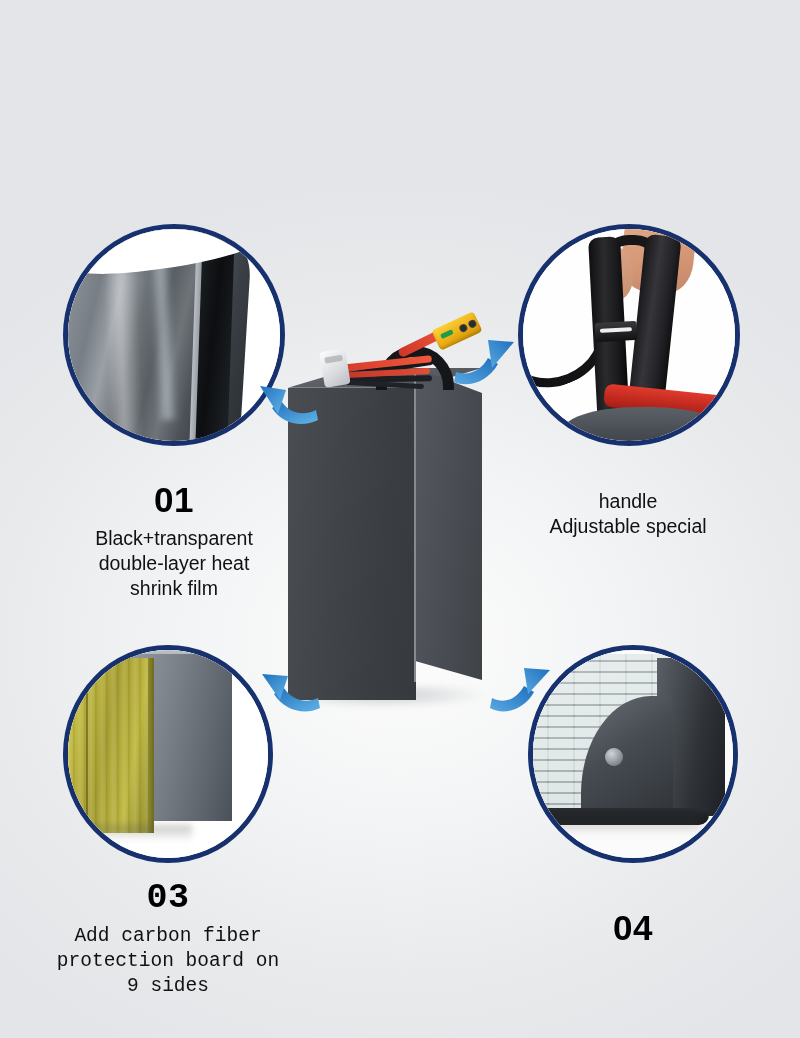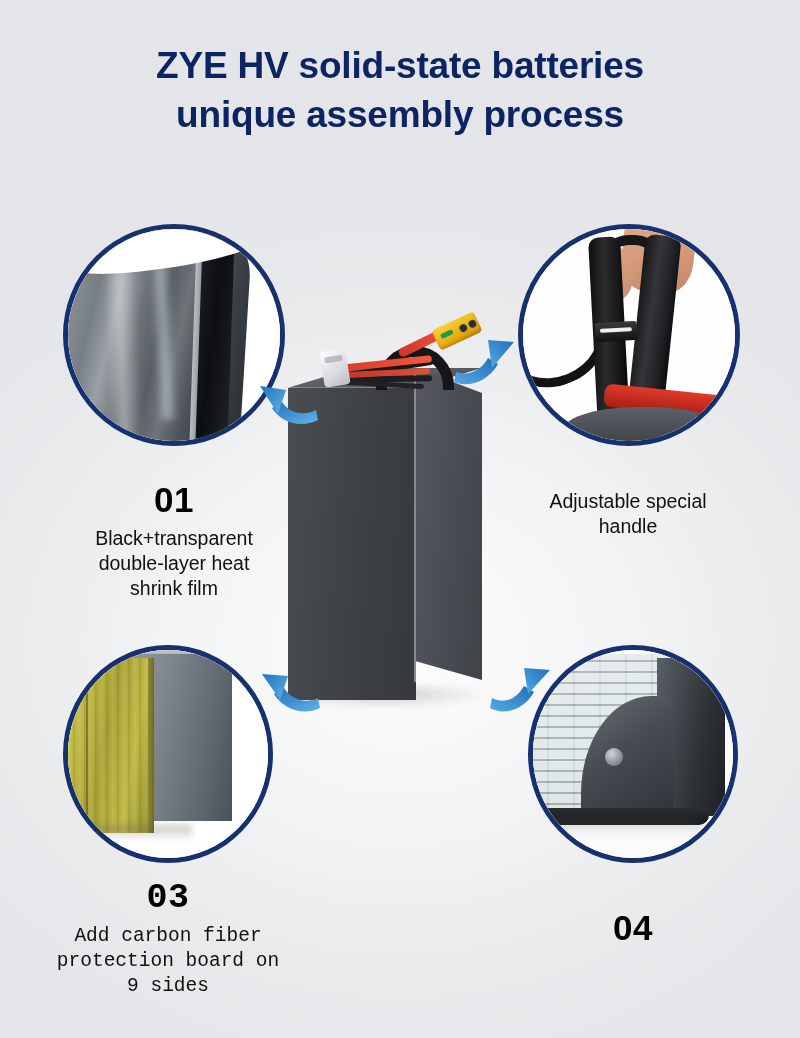--- a/index.html
+++ b/index.html
@@ -295,24 +295,20 @@
   
   .arrow{position:absolute;}
 </style>
 </head>
 <body>
 
 <div class="backdrop"></div>
 
 <div class="page">
 
-  <div class="title">
-    <span>ZYE HV solid-state batteries</span>
-    <span>unique assembly process</span>
-  </div>
 
   <div class="callout">
     <div class="bubble" style="left:63px;top:224px;width:222px;height:222px;">
       <div class="photo">
         <div class="film-bg"></div>
         <div class="film-sheet"></div>
         <div class="film-blur"></div>
         <div class="film-sheen"></div>
         <div class="film-sheen2"></div>
         <div class="film-edge"></div>
@@ -340,22 +336,22 @@
         <div class="strap-loop"></div>
         <div class="strapA"></div>
         <div class="strapB"></div>
         <div class="buckle"></div>
         <div class="h-red"></div>
         <div class="h-pack"></div>
       </div>
     </div>
     <div class="lbl" style="left:478px;top:458px;width:300px;">
       <div class="cap">
+        <div>handle</div>
         <div>Adjustable special</div>
-        <div>handle</div>
       </div>
     </div>
   </div>
 
   <div class="callout">
     <div class="bubble" style="left:63px;top:645px;width:210px;height:218px;">
       <div class="photo">
         <div class="c-bg"></div>
         <div class="c-box-top"></div>
         <div class="c-box"></div>

